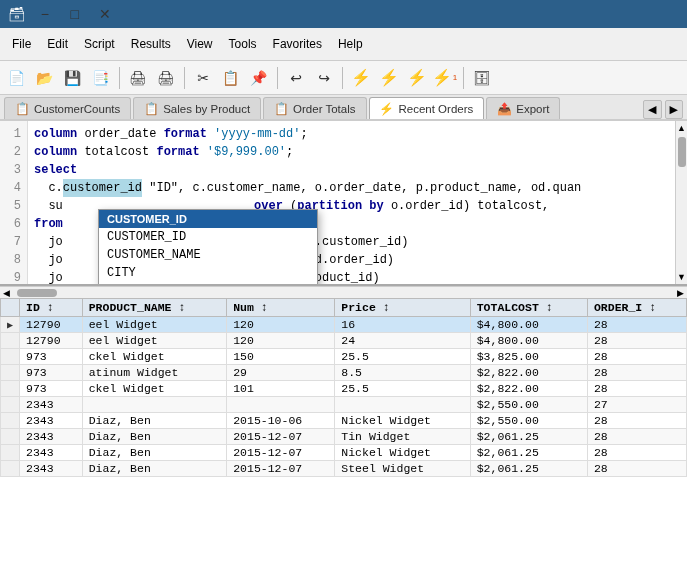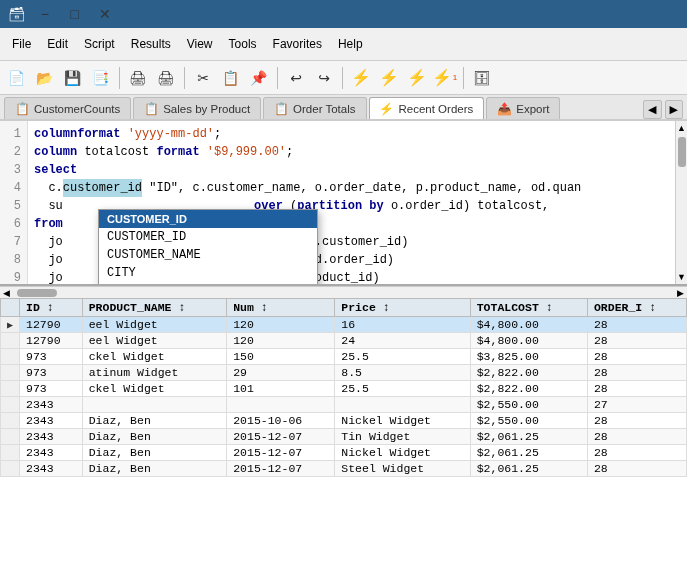--- a/index.html
+++ b/index.html
@@ -123,21 +123,21 @@
       flex: 1;
       padding: 4px 6px;
       font-family: 'Consolas', 'Courier New', monospace;
       font-size: 12px;
       line-height: 18px;
       overflow: hidden;
       position: relative;
     }
     .code-line { white-space: pre; display: flex; align-items: flex-end; }
     .kw { color: #00008B; font-weight: bold; }
-    .str { color: #c2410c; }
+    .str { color: #0369a1; }
     .hl { background: #add8e6; }
 
     
     .autocomplete {
       position: absolute;
       top: 88px;
       left: 98px;
       background: white;
       border: 1px solid #999;
       box-shadow: 2px 3px 8px rgba(0,0,0,0.3);
@@ -301,21 +301,21 @@
       <div>2</div>
       <div>3</div>
       <div>4</div>
       <div>5</div>
       <div>6</div>
       <div>7</div>
       <div>8</div>
       <div>9</div>
     </div>
     <div class="code-content">
-      <div class="code-line"><span class="kw">column</span><span class="kw">format</span><span> </span><span class="str">'yyyy-mm-dd'</span><span>;</span></div>
+      <div class="code-line"><span class="kw">column</span><span> order_date </span><span class="kw">format</span><span> </span><span class="str">'yyyy-mm-dd'</span><span>;</span></div>
       <div class="code-line"><span class="kw">column</span><span> totalcost </span><span class="kw">format</span><span> </span><span class="str">'$9,999.00'</span><span>;</span></div>
       <div class="code-line"><span class="kw">select</span></div>
       <div class="code-line"><span>  c.</span><span class="hl">customer_id</span><span> "ID", c.customer_name, o.order_date, p.product_name, od.quan</span></div>
       <div class="code-line"><span>  su</span><span style="background:#add8e6;padding:0 2px;border-radius:1px;"></span><span>                          </span><span class="kw">over</span><span> (</span><span class="kw">partition by</span><span> o.order_id) totalcost,</span></div>
       <div class="code-line"><span class="kw">from</span></div>
       <div class="code-line"><span>  jo</span><span style="padding-left:180px;">  r_id = c.customer_id)</span></div>
       <div class="code-line"><span>  jo</span><span style="padding-left:180px;">  r_id = od.order_id)</span></div>
       <div class="code-line"><span>  jo</span><span style="padding-left:180px;">    = p.product_id)</span></div>
     </div>
 

